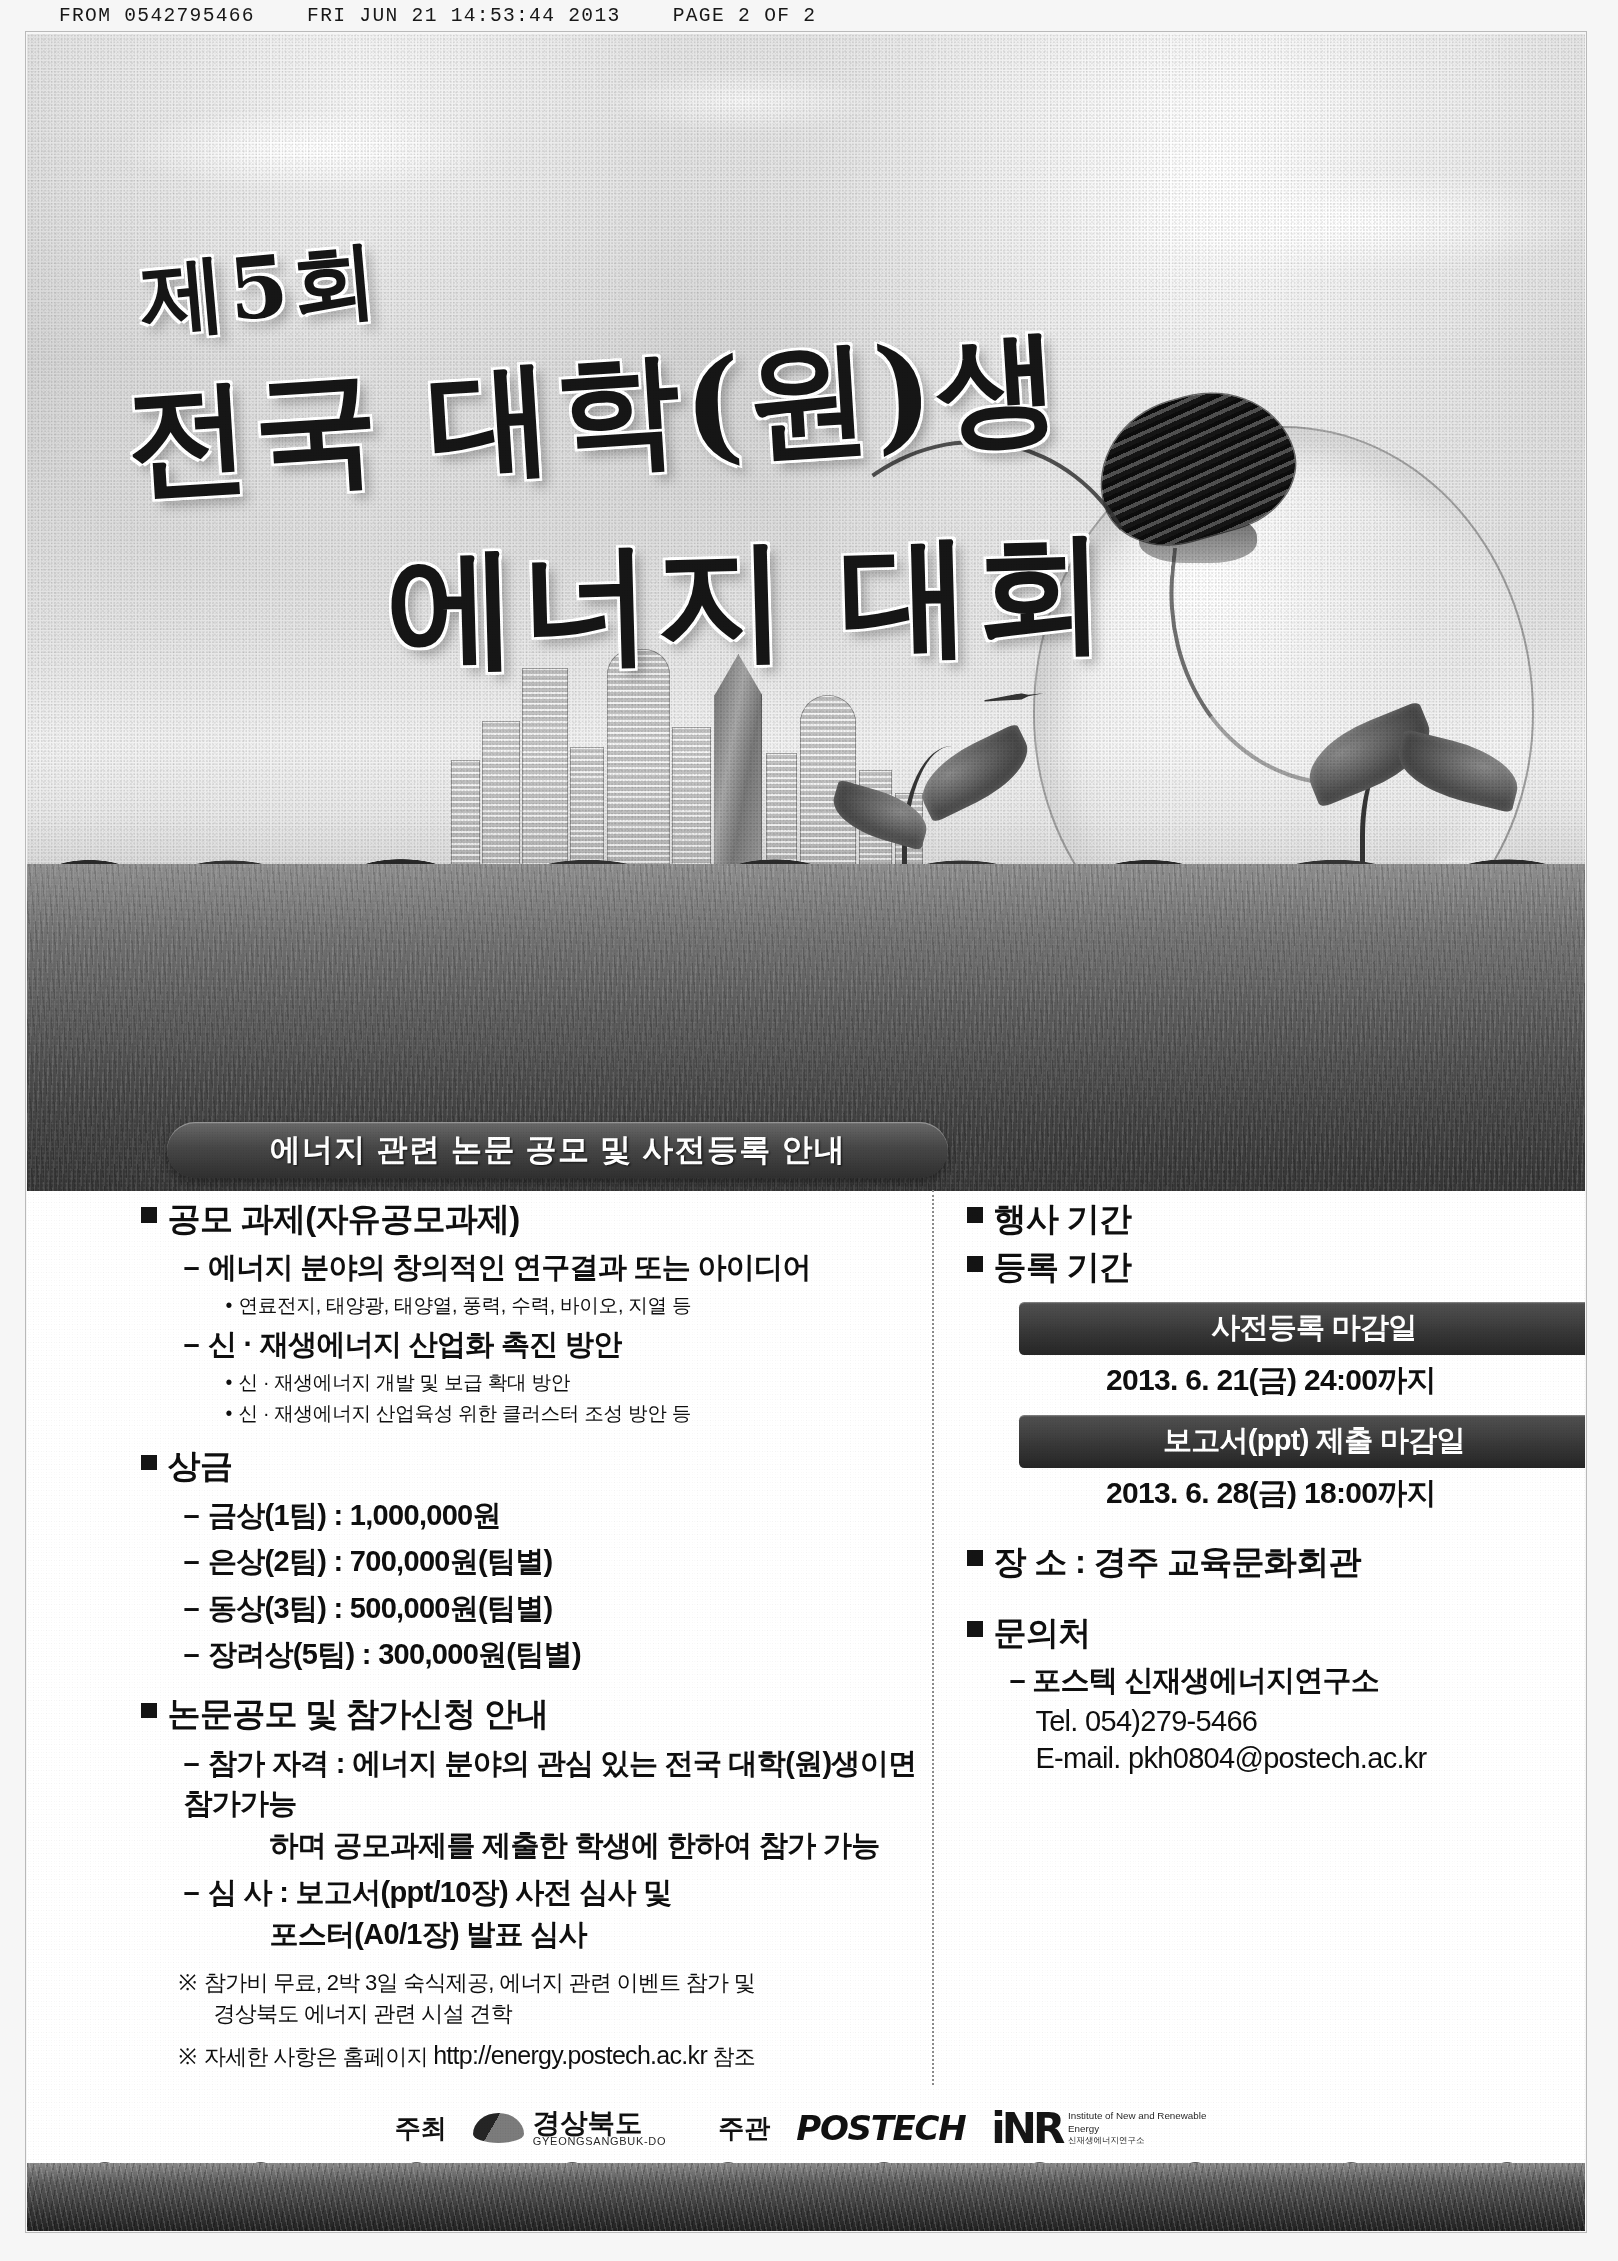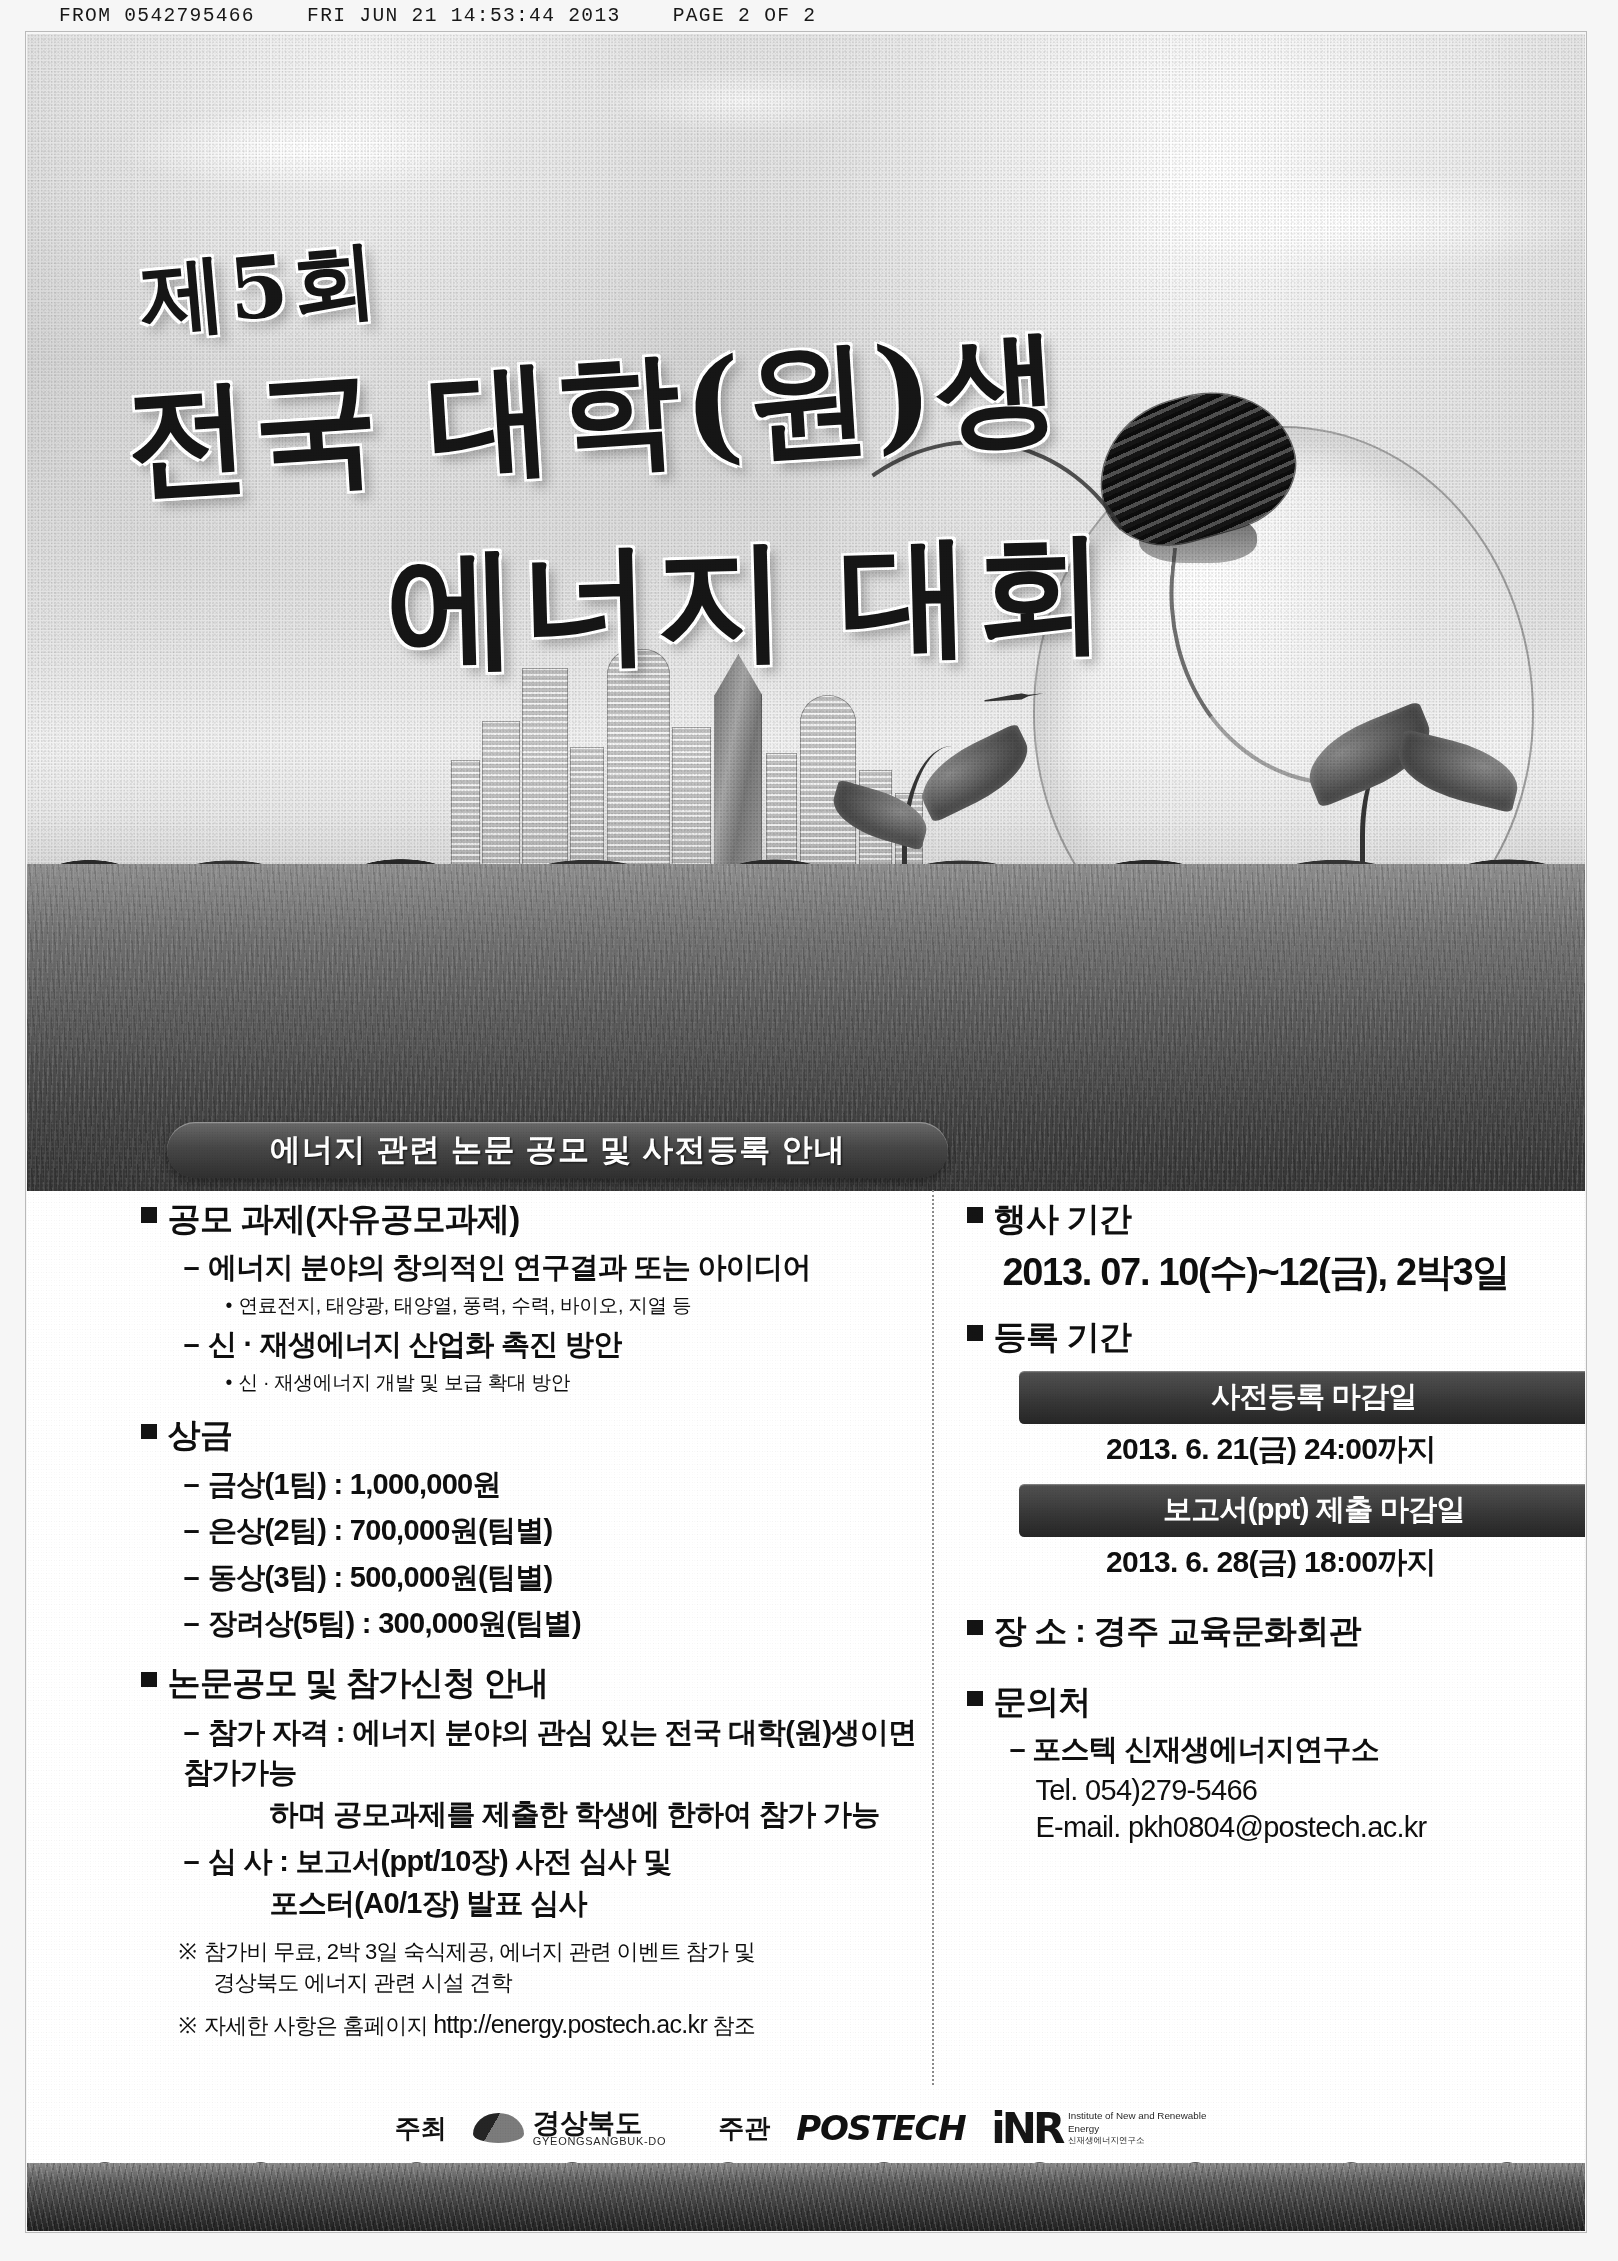--- a/index.html
+++ b/index.html
@@ -565,20 +565,21 @@
       <div class="col-left">
 
         <div class="sec">
           <div class="sq"></div>
           <div class="sec-title">공모 과제(자유공모과제)</div>
         </div>
         <div class="dash-item"><span class="dsh">–</span><span>에너지 분야의 창의적인 연구결과 또는 아이디어</span></div>
         <div class="bullet-item"><span class="bdot">•</span><span>연료전지, 태양광, 태양열, 풍력, 수력, 바이오, 지열 등</span></div>
         <div class="dash-item"><span class="dsh">–</span><span>신 · 재생에너지 산업화 촉진 방안</span></div>
         <div class="bullet-item"><span class="bdot">•</span><span>신 · 재생에너지 개발 및 보급 확대 방안</span></div>
+        <div class="bullet-item"><span class="bdot">•</span><span>신 · 재생에너지 산업육성 위한 클러스터 조성 방안 등</span></div>
 
         <div class="sec" style="margin-top:17px;">
           <div class="sq"></div>
           <div class="sec-title">상금</div>
         </div>
         <div class="dash-item"><span class="dsh">–</span><span>금상(1팀) : 1,000,000원</span></div>
         <div class="dash-item"><span class="dsh">–</span><span>은상(2팀) : 700,000원(팀별)</span></div>
         <div class="dash-item"><span class="dsh">–</span><span>동상(3팀) : 500,000원(팀별)</span></div>
         <div class="dash-item"><span class="dsh">–</span><span>장려상(5팀) : 300,000원(팀별)</span></div>
 
@@ -599,21 +600,20 @@
           <span>참조</span>
         </div>
       </div>
 
       <div class="col-right">
 
         <div class="sec">
           <div class="sq"></div>
           <div class="sec-title">행사 기간</div>
         </div>
-        <div class="r-big">2013. 07. 10(수)~12(금), 2박3일</div>
 
         <div class="sec">
           <div class="sq"></div>
           <div class="sec-title">등록 기간</div>
         </div>
 
         <div class="chip">
           <span>사전등록 마감일</span>
         </div>
         <div class="chip-sub">2013. 6. 21(금) 24:00까지</div>

